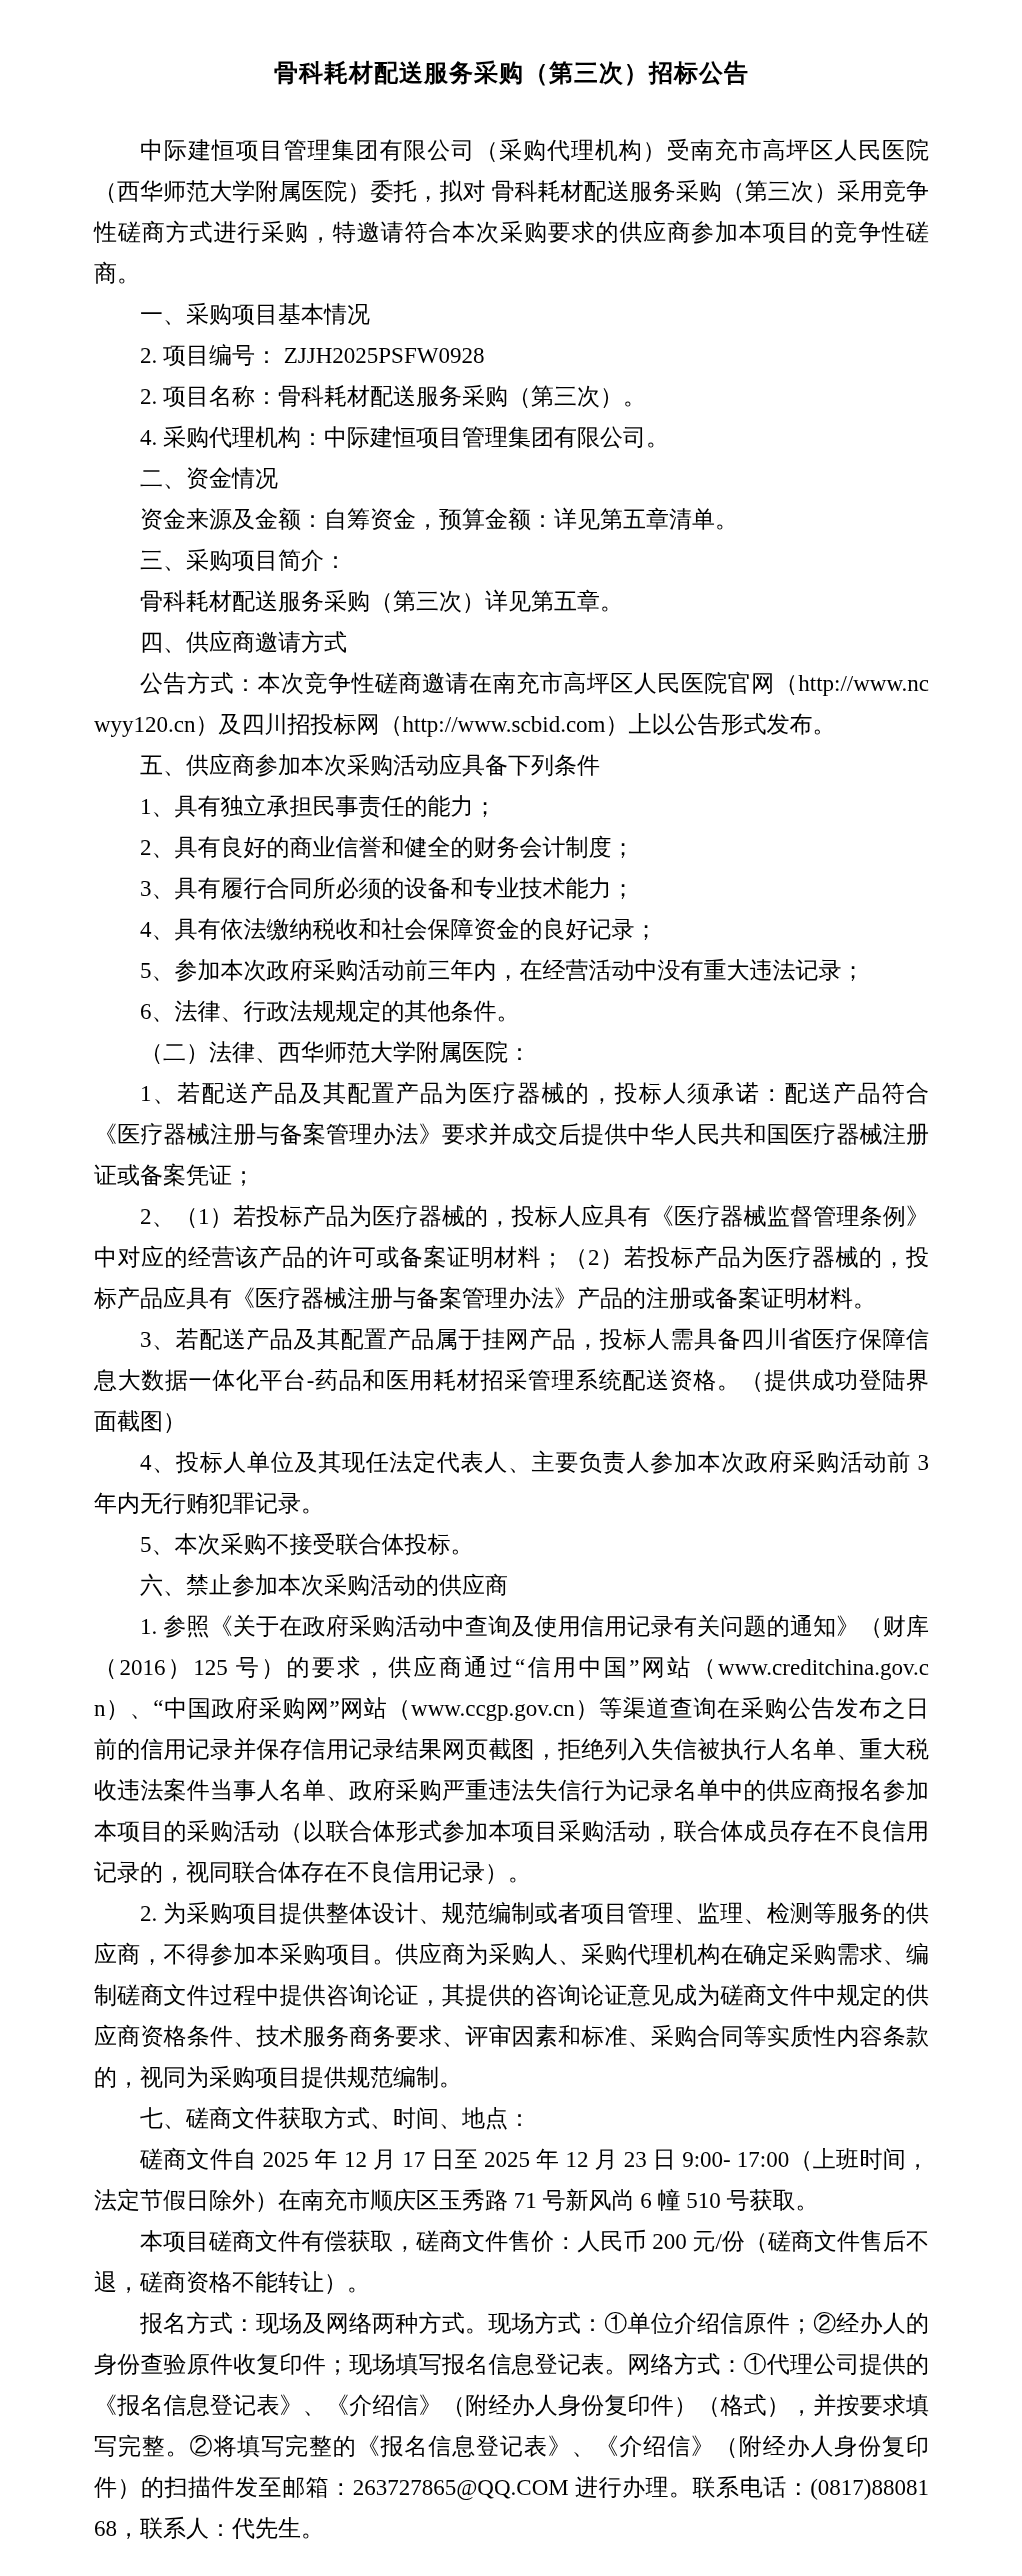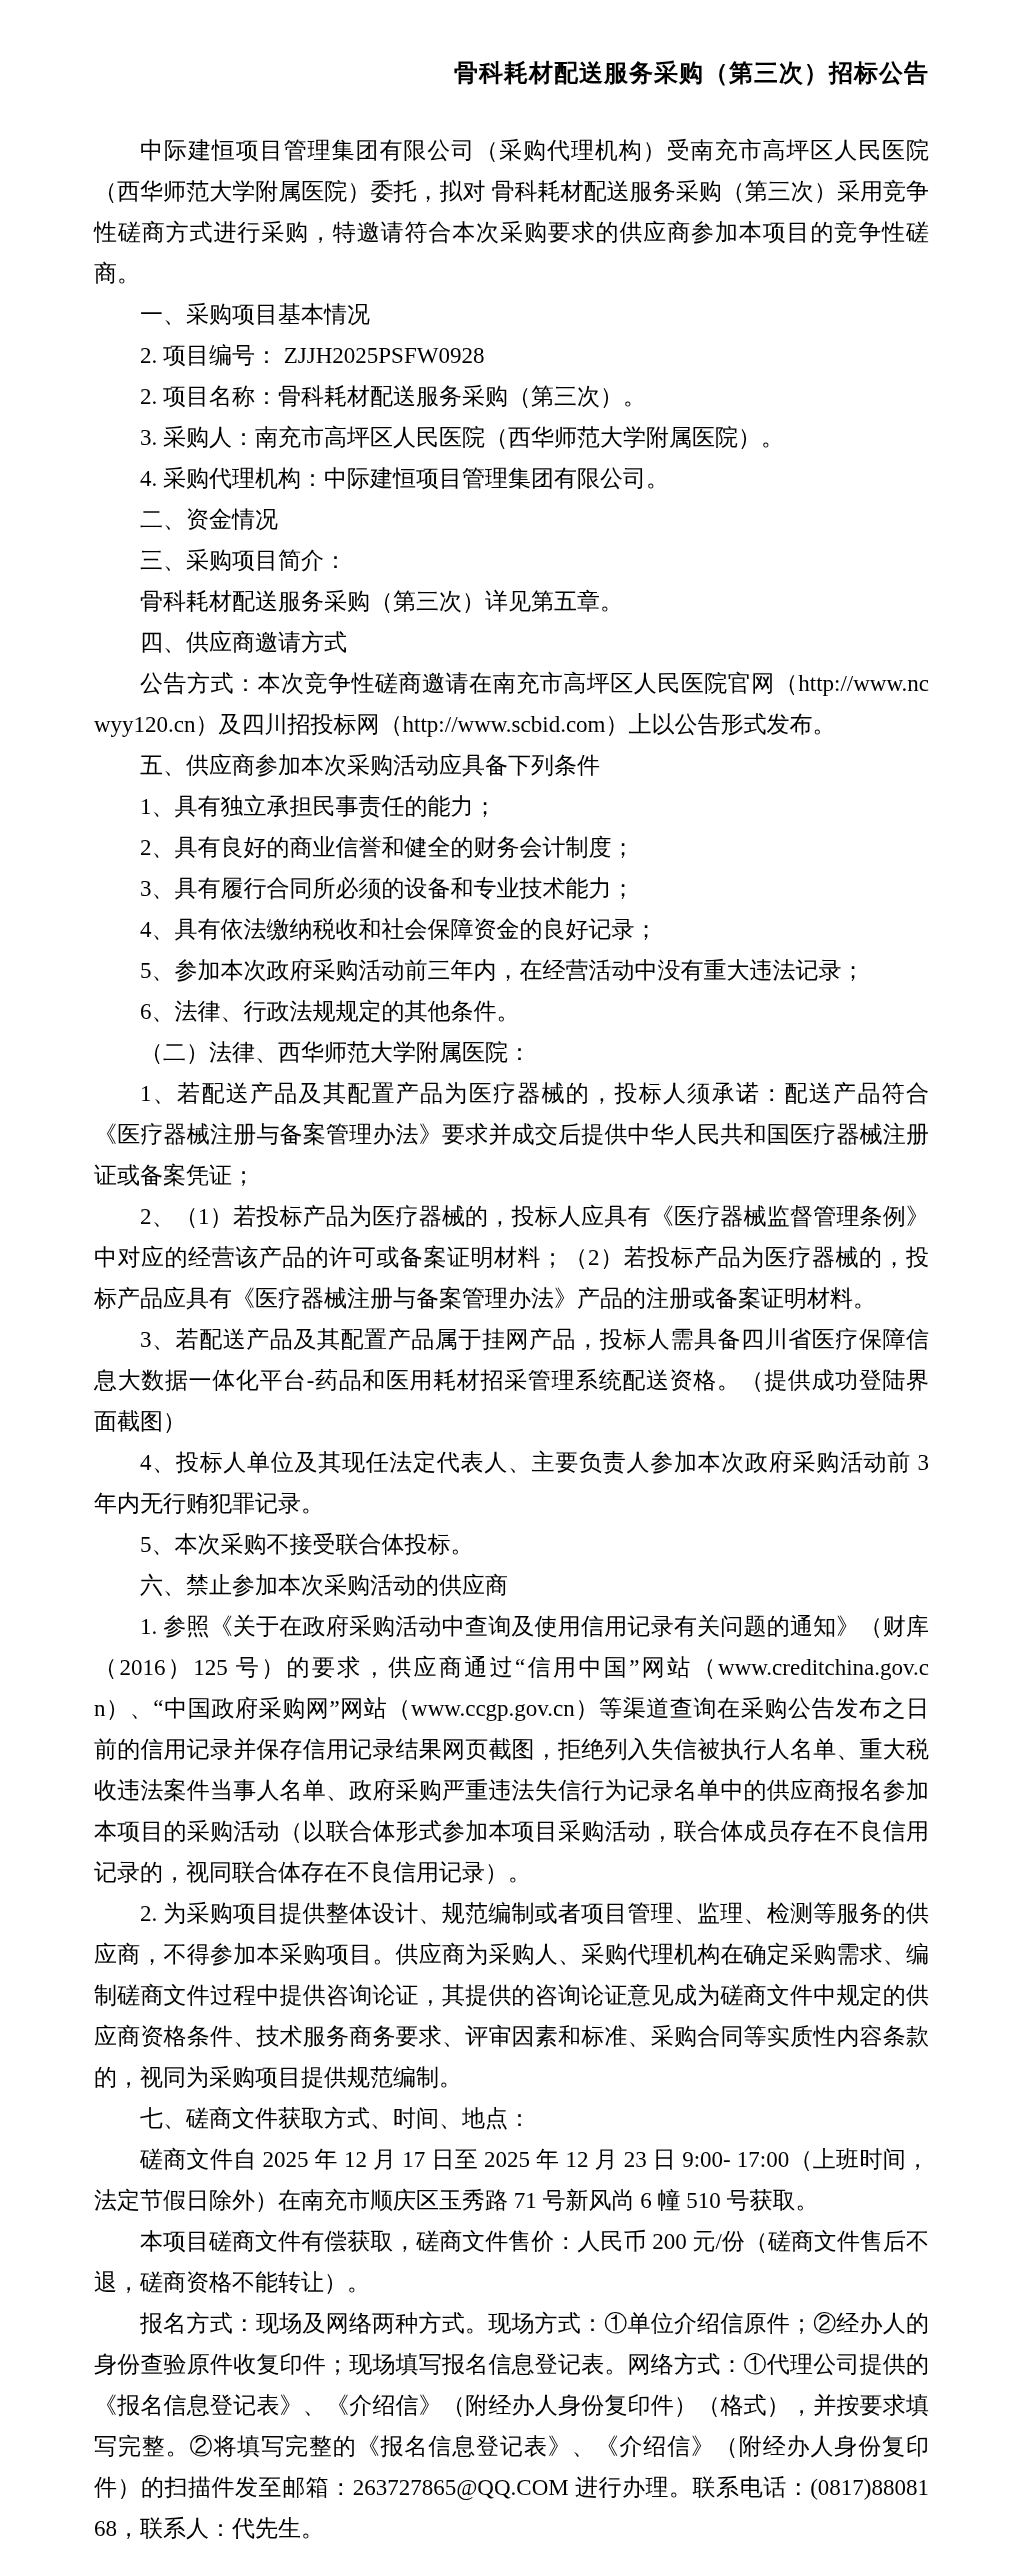--- a/index.html
+++ b/index.html
@@ -3,41 +3,41 @@
 <meta charset="utf-8">
 <style>
   html,body { margin:0; padding:0; background:#ffffff; }
   .page {
     width:1022px; min-height:3553px; background:#ffffff; color:#000000;
     box-sizing:border-box; padding:41px 93px 93px 94px;
     font-family:"Liberation Serif","DejaVu Serif",serif;
     font-size:23px; line-height:41px;
   }
   h1.doc-title {
-    font-size:24px; font-weight:bold; text-align:right;
+    font-size:24px; font-weight:bold; text-align:center;
     margin:15.5px 0 40px 0; line-height:33px; letter-spacing:1px;
   }
   #doc-body p { margin:0; text-align:justify; word-break:break-all; }
   #doc-body p.para   { text-indent:2em; }
   #doc-body p.heading{ text-indent:2em; font-weight:normal; text-align:left; }
   .u { text-underline-offset:4.6px; text-decoration-thickness:1.5px; }
 </style>
 </head>
 <body>
 
 <div class="page">
   <h1 class="doc-title">骨科耗材配送服务采购（第三次）招标公告</h1>
   <div id="doc-body">
       <p class="para"><span class="u">中际建恒项目管理集团有限公司</span><span>（采购代理机构）受</span><span class="u">南充市高坪区人民医院（西华师范大学附属医院）</span><span>委托，拟对 </span><span class="u">骨科耗材配送服务采购（第三次）</span><span>采用竞争性磋商方式进行采购，特邀请符合本次采购要求的供应商参加本项目的竞争性磋商。</span></p>
       <p class="heading"><span>一、采购项目基本情况</span></p>
       <p class="para"><span>2. 项目编号：</span><span class="u"> ZJJH2025PSFW0928 </span></p>
       <p class="para"><span>2. 项目名称：</span><span class="u">骨科耗材配送服务采购（第三次）。</span></p>
-      <p class="para"><span>3. 采购人：</span><span class="u">南充市高坪区人民医院（西华师范大学附属医院）。</span></p>
       <p class="para"><span>4. 采购代理机构：</span><span class="u">中际建恒项目管理集团有限公司。</span></p>
       <p class="heading"><span>二、资金情况</span></p>
+      <p class="para"><span>资金来源及金额：自筹资金，预算金额：详见第五章清单。</span></p>
       <p class="heading"><span>三、采购项目简介：</span></p>
       <p class="para"><span>骨科耗材配送服务采购（第三次）详见第五章。</span></p>
       <p class="heading"><span>四、供应商邀请方式</span></p>
       <p class="para"><span>公告方式：本次竞争性磋商邀请在南充市高坪区人民医院官网（http://www.ncwyy120.cn）及四川招投标网（http://www.scbid.com）上以公告形式发布。</span></p>
       <p class="heading"><span>五、供应商参加本次采购活动应具备下列条件</span></p>
       <p class="para"><span>1、具有独立承担民事责任的能力；</span></p>
       <p class="para"><span>2、具有良好的商业信誉和健全的财务会计制度；</span></p>
       <p class="para"><span>3、具有履行合同所必须的设备和专业技术能力；</span></p>
       <p class="para"><span>4、具有依法缴纳税收和社会保障资金的良好记录；</span></p>
       <p class="para"><span>5、参加本次政府采购活动前三年内，在经营活动中没有重大违法记录；</span></p>

